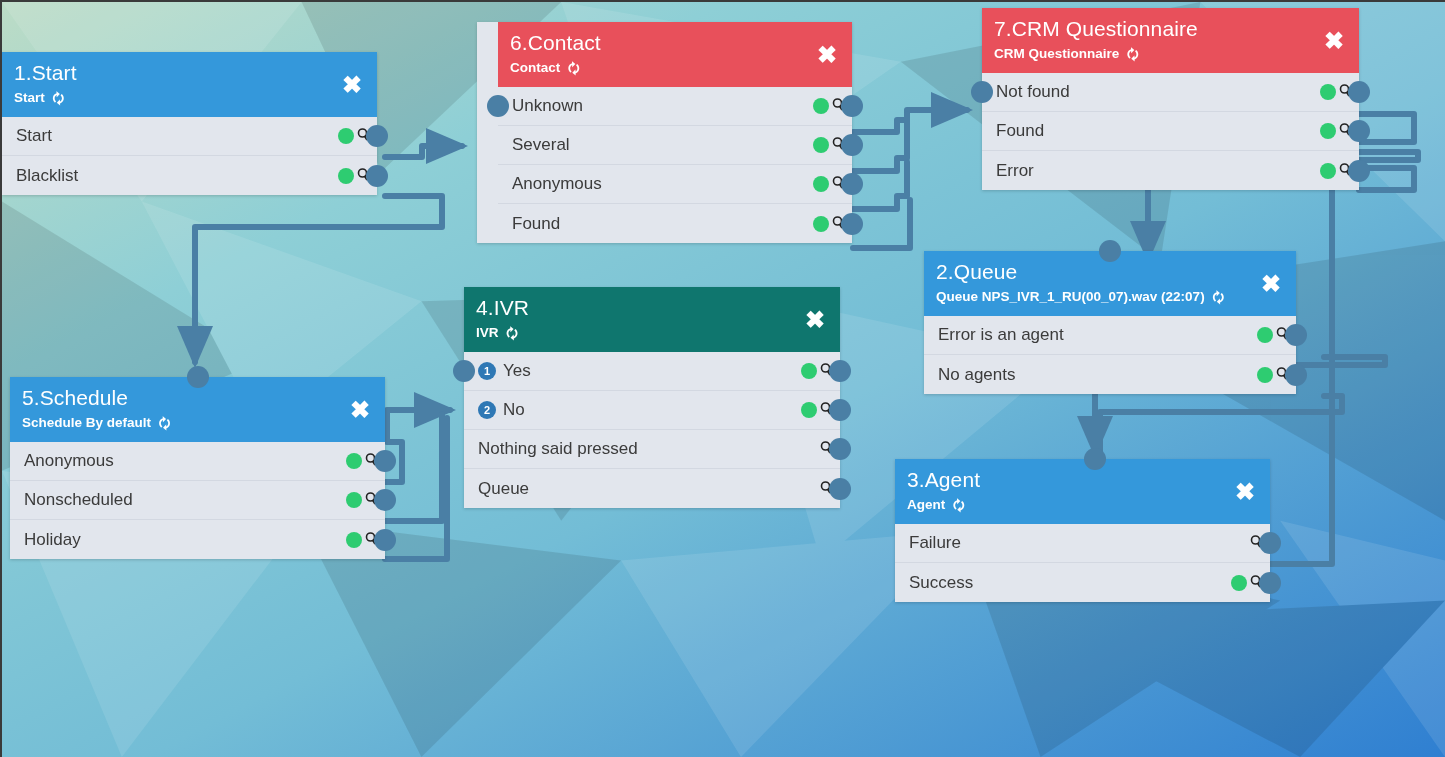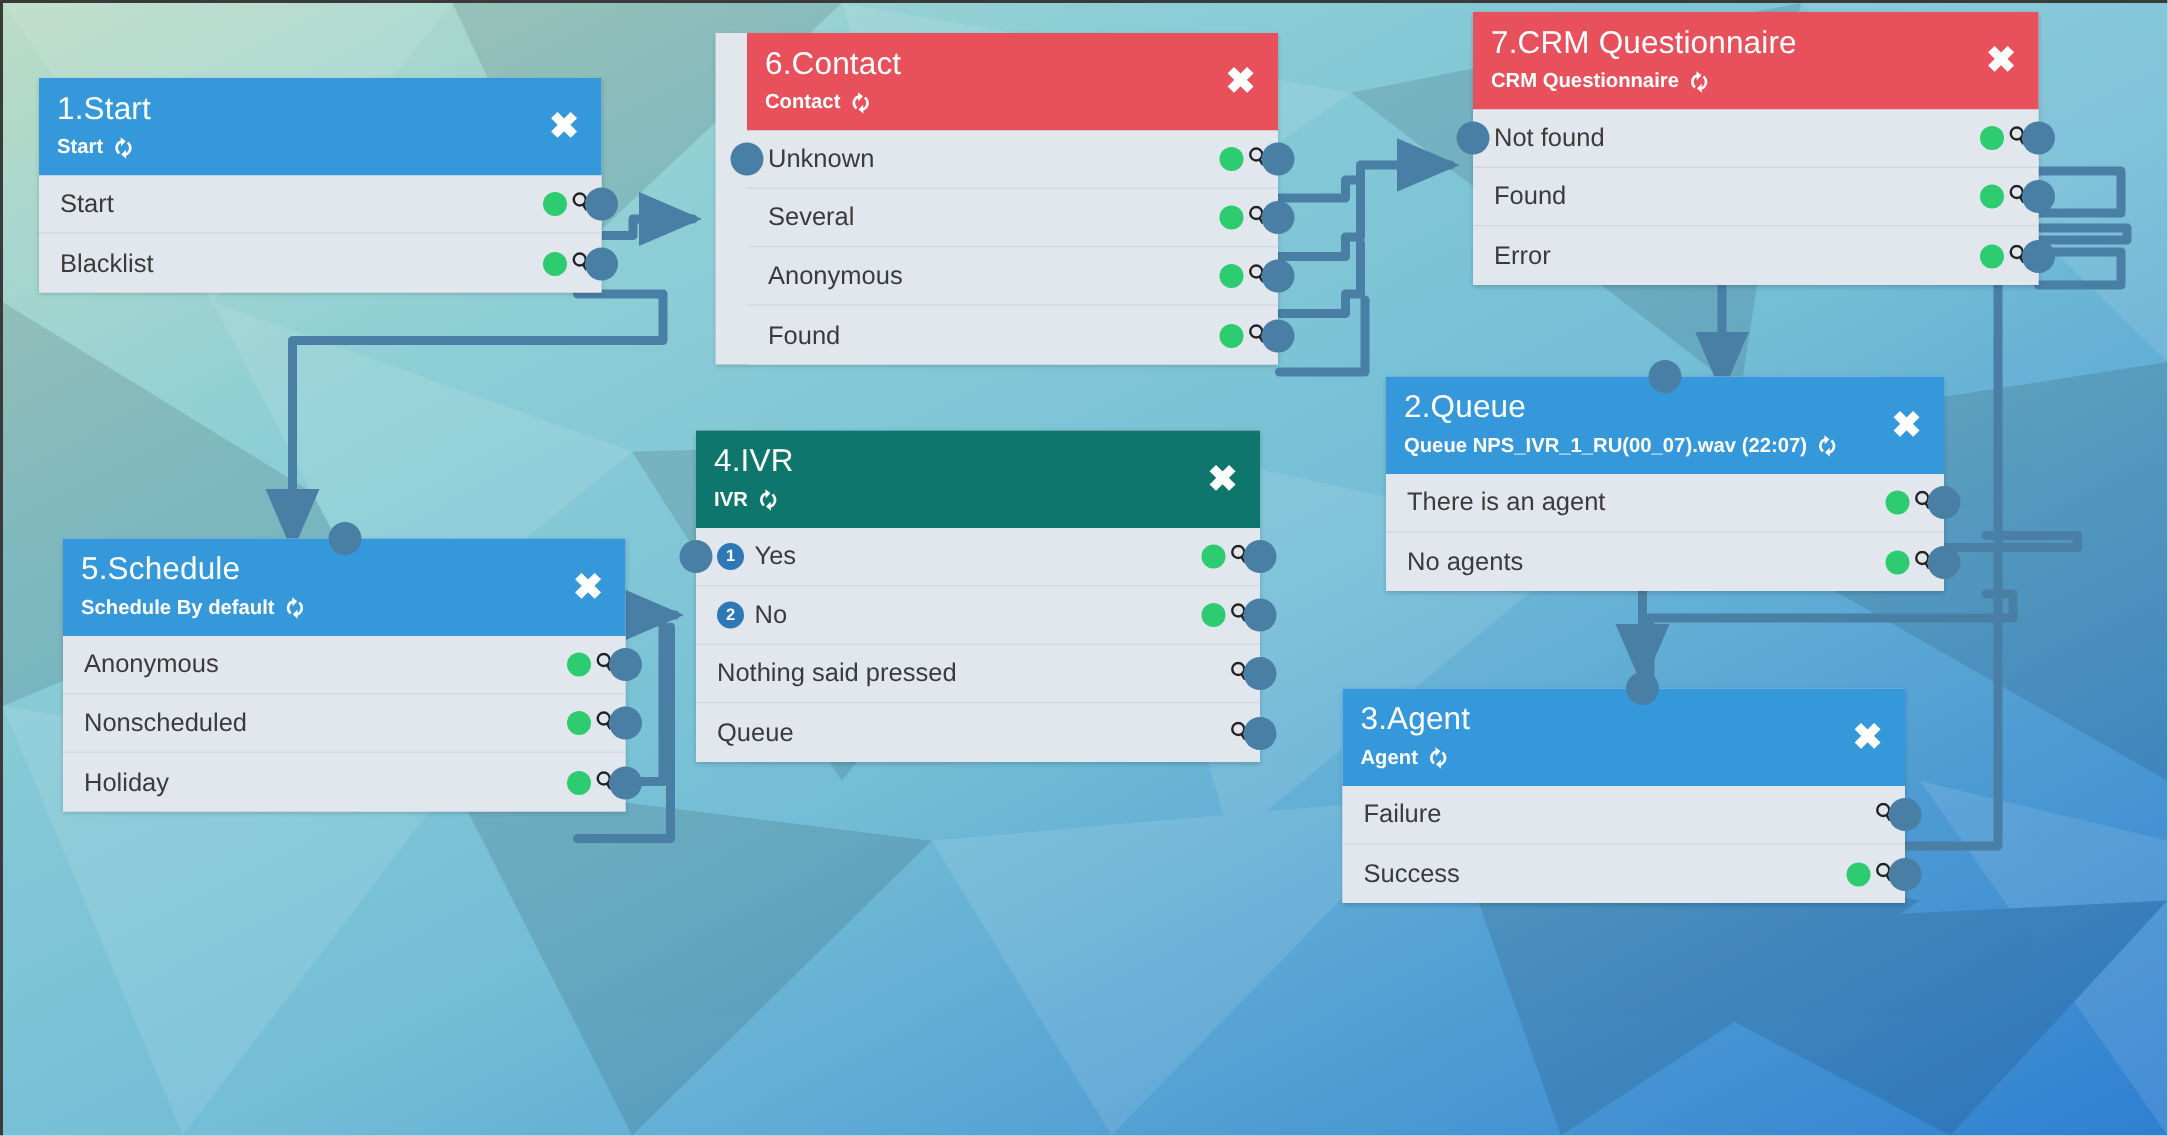--- a/index.html
+++ b/index.html
@@ -180,21 +180,21 @@
       <path d="M1322,394 L1340,394 L1340,410 L1098,410 L1098,450"></path>
 
       <path d="M1268,562 L1330,562 L1330,155"></path>
 
       <path d="M383,480 L400,480 L400,440 L385,440 L385,408 L448,408" marker-end="url(#arrow)"></path>
       <path d="M383,519 L440,519 L440,412"></path>
       <path d="M383,557 L445,557 L445,416"></path>
     </g>
   </svg>
 
-  <div class="node" style="left:24px; top:50px; width:375px;">
+  <div class="node" style="left:0; top:50px; width:375px;">
     <div class="node-header blue">
       <div class="node-title">1.Start</div>
       <div class="node-subtitle">
         <span>Start</span>
         <span class="refresh-icon">🗘</span>
       </div>
       <div class="close-btn">✖</div>
     </div>
     <div class="port-row">
       <span>Start</span>
@@ -381,21 +381,21 @@
     <div class="node-header blue">
       <span class="hdr-knob"></span>
       <div class="node-title">2.Queue</div>
       <div class="node-subtitle">
         <span>Queue NPS_IVR_1_RU(00_07).wav (22:07)</span>
         <span class="refresh-icon">🗘</span>
       </div>
       <div class="close-btn">✖</div>
     </div>
     <div class="port-row">
-      <span>There is an agent</span>
+      <span>Error is an agent</span>
       <span class="port-right">
         <span class="green-dot"></span>
         <svg class="key-glyph" viewBox="0 0 12 16">
           <circle cx="5.5" cy="5" r="4" fill="none" stroke="#222" stroke-width="1.6"></circle>
           <path d="M7.5 8 L10 12" stroke="#222" stroke-width="1.6" fill="none"></path>
         </svg>
         <span class="port-knob"></span>
       </span>
     </div>
     <div class="port-row">
@@ -404,21 +404,21 @@
         <span class="green-dot"></span>
         <svg class="key-glyph" viewBox="0 0 12 16">
           <circle cx="5.5" cy="5" r="4" fill="none" stroke="#222" stroke-width="1.6"></circle>
           <path d="M7.5 8 L10 12" stroke="#222" stroke-width="1.6" fill="none"></path>
         </svg>
         <span class="port-knob"></span>
       </span>
     </div>
   </div>
 
-  <div class="node" style="left:8px; top:357px; width:375px;margin-left:32px;">
+  <div class="node" style="left:8px; top:375px; width:375px;">
     <div class="node-header blue">
       <span class="hdr-knob"></span>
       <div class="node-title">5.Schedule</div>
       <div class="node-subtitle">
         <span>Schedule By default</span>
         <span class="refresh-icon">🗘</span>
       </div>
       <div class="close-btn">✖</div>
     </div>
     <div class="port-row">

